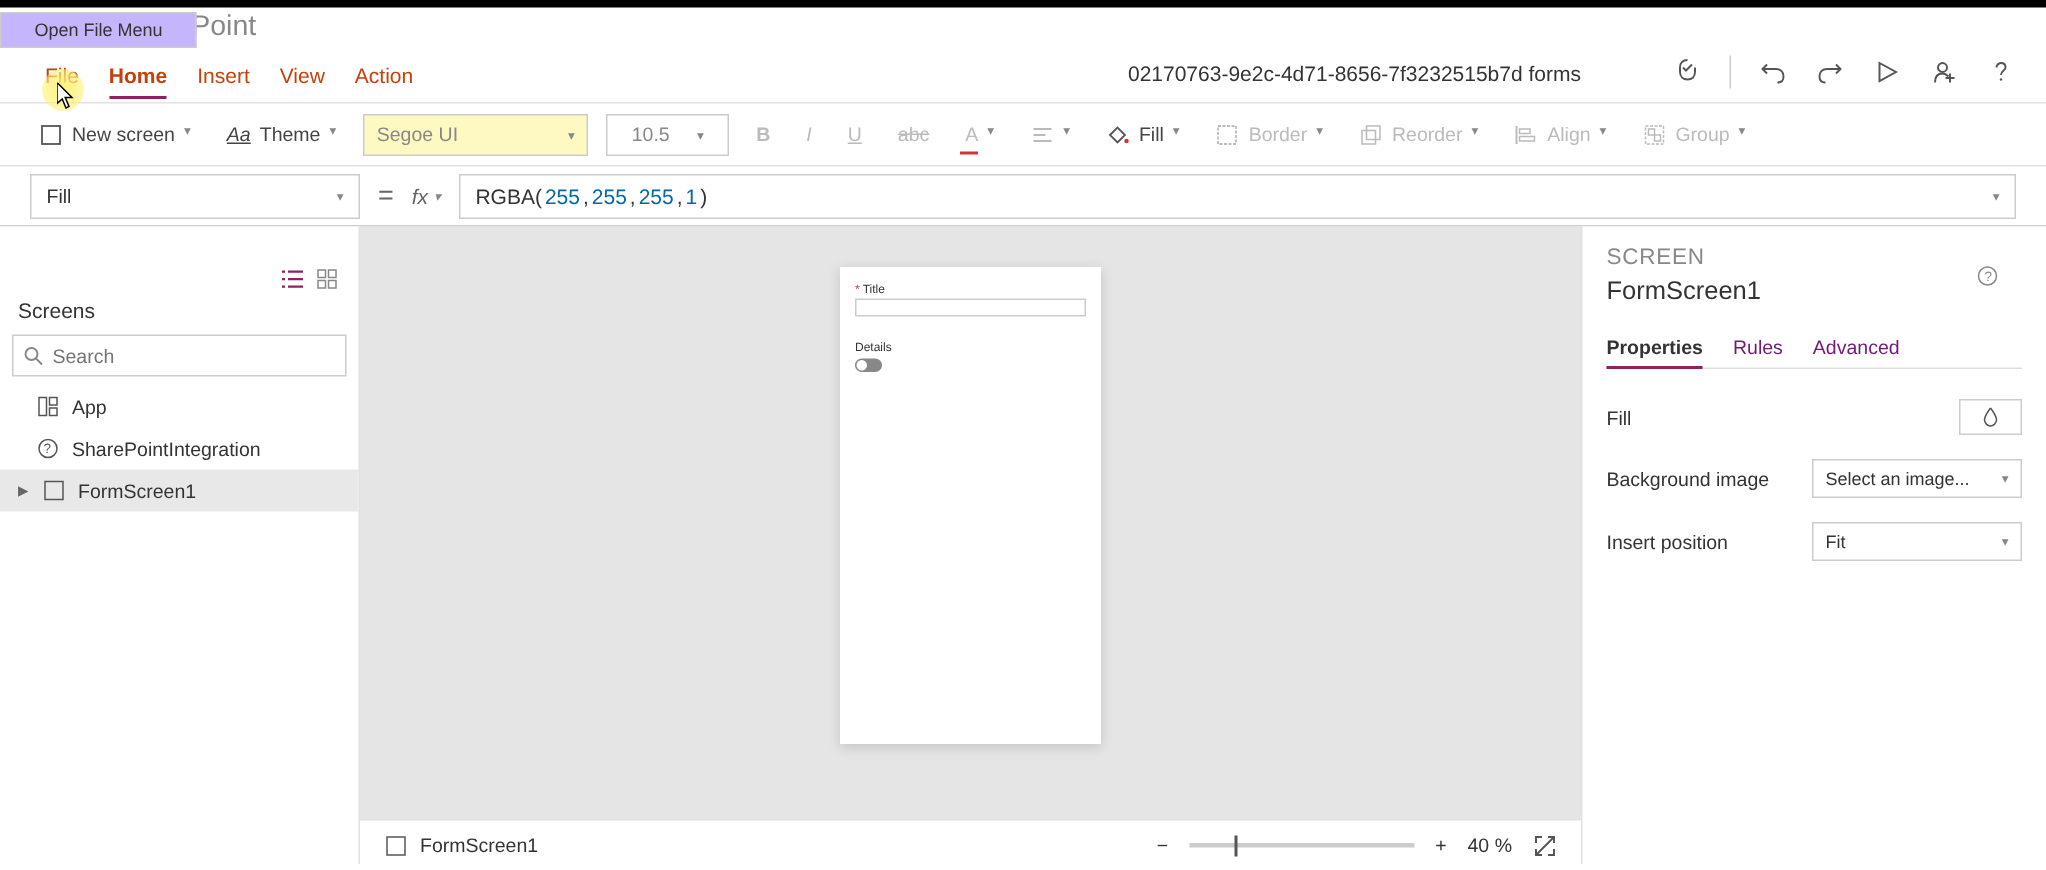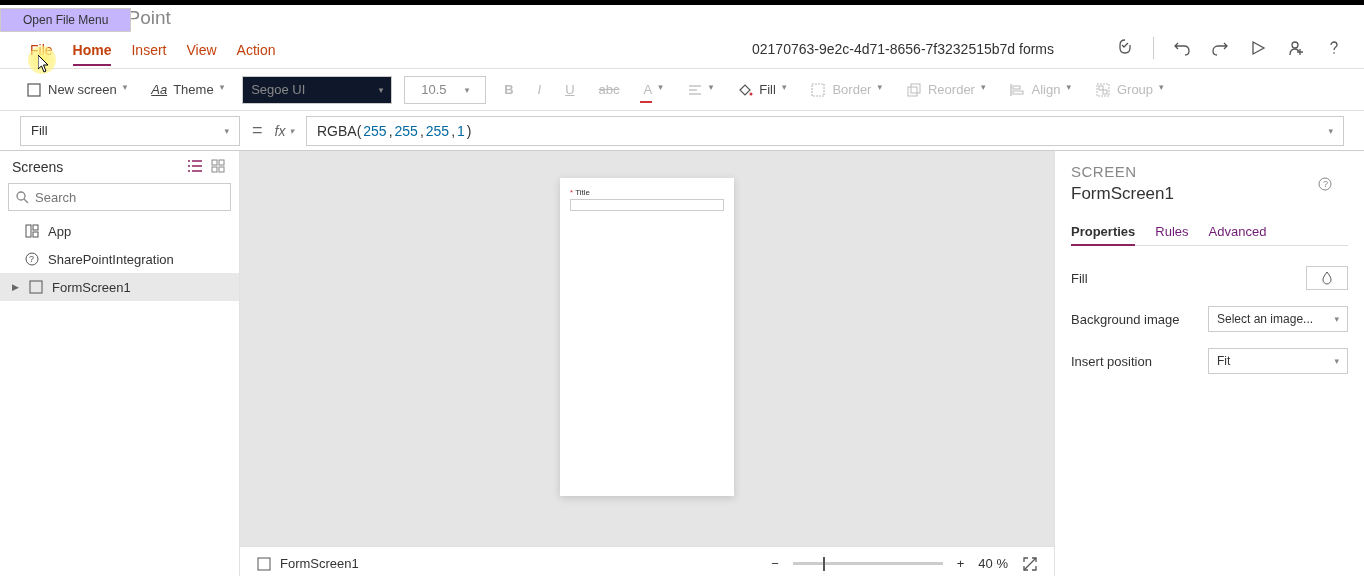--- a/index.html
+++ b/index.html
@@ -14,37 +14,37 @@
 .file-highlight { position: absolute; top: 46px; left: 28px; width: 28px; height: 28px; border-radius: 50%; background: radial-gradient(circle, #fff176 0%, rgba(255,241,118,0.4) 100%); z-index: 50; pointer-events: none; }
 .cursor { position: absolute; top: 55px; left: 38px; z-index: 60; pointer-events: none; }
 .doc-title { position: absolute; right: 310px; top: 10px; font-size: 14px; color: #333; }
 .menu-right { position: absolute; right: 20px; top: 6px; display: flex; align-items: center; gap: 18px; }
 .icon-btn { width: 20px; height: 20px; display: flex; align-items: center; justify-content: center; color: #444; cursor: pointer; }
 .vdiv { width: 1px; height: 22px; background: #ccc; }
 .toolbar { height: 42px; display: flex; align-items: center; padding: 0 20px; border-bottom: 1px solid #e1e1e1; gap: 12px; }
 .tb-btn { display: flex; align-items: flex-start; gap: 6px; padding: 4px 6px; color: #444; cursor: pointer; font-size: 13px; }
 .tb-btn.disabled { color: #bbb; }
 .chev { font-size: 9px; color: #888; }
-.font-select { width: 150px; height: 28px; border: 1px solid #ccc; display: flex; align-items: center; padding: 0 8px; justify-content: space-between; font-size: 13px; color: #888; background: #0f172a; }
+.font-select { width: 150px; height: 28px; border: 1px solid #ccc; display: flex; align-items: center; padding: 0 8px; justify-content: space-between; font-size: 13px; color: #888; background: #fef9c3; }
 .size-select { width: 82px; height: 28px; border: 1px solid #ccc; display: flex; align-items: center; padding: 0 16px; justify-content: space-between; font-size: 13px; color: #888; }
 .tb-icon { width: 16px; height: 16px; display: flex; align-items: center; justify-content: center; }
 .font-color { position: relative; }
 .font-color-underline { position: absolute; bottom: -2px; left: 2px; width: 12px; height: 2px; background: #d13438; }
 .formula-bar { height: 40px; display: flex; align-items: center; padding: 0 20px; border-bottom: 1px solid #ccc; gap: 12px; }
 .prop-select { width: 220px; height: 30px; border: 1px solid #ccc; display: flex; align-items: center; padding: 0 10px; justify-content: space-between; font-size: 13px; }
 .eq { font-size: 18px; color: #666; }
 .fx { font-style: italic; font-size: 14px; color: #666; display: flex; align-items: center; gap: 4px; }
 .formula-input { flex: 1; height: 30px; border: 1px solid #ccc; display: flex; align-items: center; padding: 0 10px; font-family: Consolas, monospace; font-size: 14px; }
 .fn-name { color: #333; }
 .fn-paren { color: #333; }
 .fn-val { color: #0369a1; margin: 0 2px; }
 .main { display: flex; height: 425px; }
 .left-panel { width: 240px; border-right: 1px solid #e1e1e1; background: #fff; display: flex; flex-direction: column; }
 .lp-header { display: flex; align-items: center; justify-content: space-between; padding: 8px 12px; }
-.lp-title { font-size: 14px; }
+.lp-title { font-size: 14px; margin-top: 40px; }
 .lp-views { display: flex; gap: 8px; }
 .lp-view-icon { width: 16px; height: 16px; color: #8e2160; }
 .lp-view-icon.inactive { color: #888; }
 .search-box { margin: 0 8px; height: 28px; border: 1px solid #ccc; display: flex; align-items: center; padding: 0 6px; gap: 6px; }
 .search-box input { border: none; outline: none; flex: 1; font-size: 13px; }
 .tree { padding: 6px 0; }
 .tree-item { display: flex; align-items: center; padding: 6px 12px; gap: 8px; font-size: 13px; cursor: pointer; }
 .tree-item.indent { padding-left: 24px; }
 .tree-item.selected { background: #e8e8e8; }
 .tree-caret { width: 8px; font-size: 9px; color: #666; }
@@ -331,20 +331,26 @@
     </div>
   </div>
 
   <div class="canvas-area">
     <div class="phone-canvas">
       <div class="form-field-label">
           <span class="asterisk">*</span> 
           <span>Title</span>
         </div>
       <div class="form-input"></div>
+      <div class="form-field2">
+        <div class="form-field-label">Details</div>
+        <div class="toggle">
+            <div class="toggle-knob"></div>
+          </div>
+      </div>
     </div>
   </div>
 
   <div class="right-panel">
     <div class="rp-header-wrap">
       <div class="rp-type">SCREEN</div>
       <div class="rp-name">FormScreen1</div>
       <span class="rp-help">
           <svg width="14" height="14">
             <circle cx="7" cy="7" r="6" fill="none" stroke="#888"></circle>

